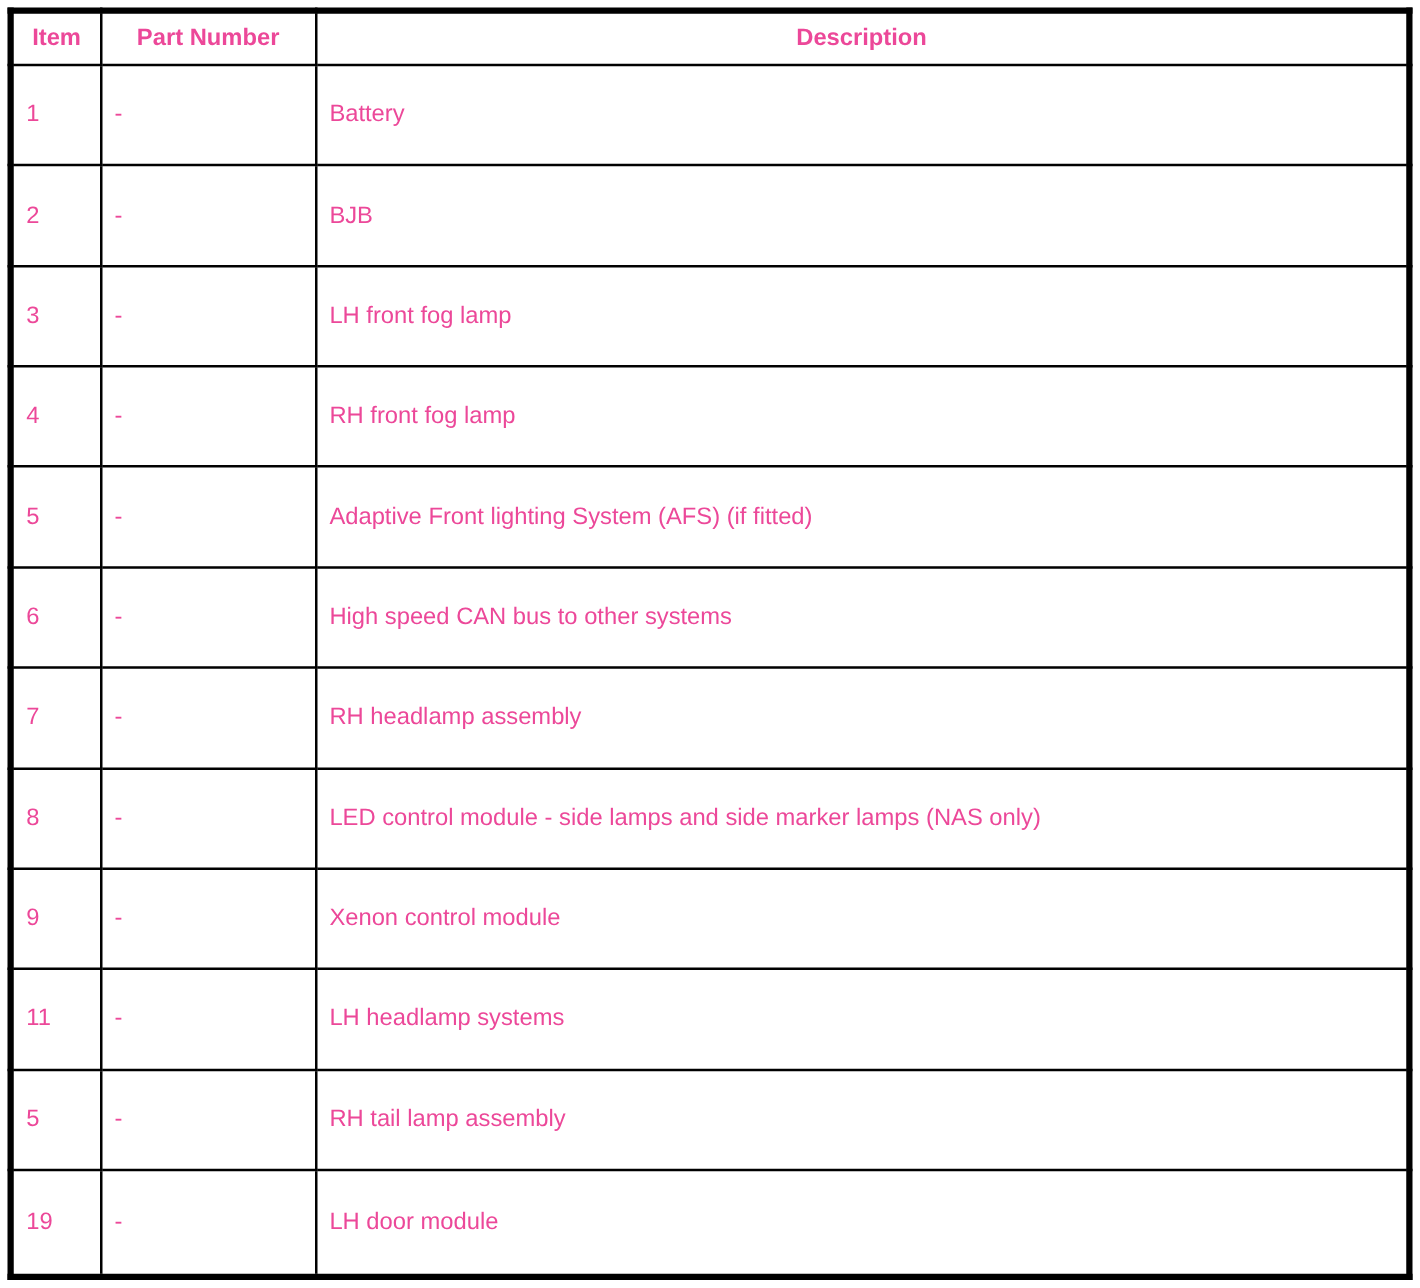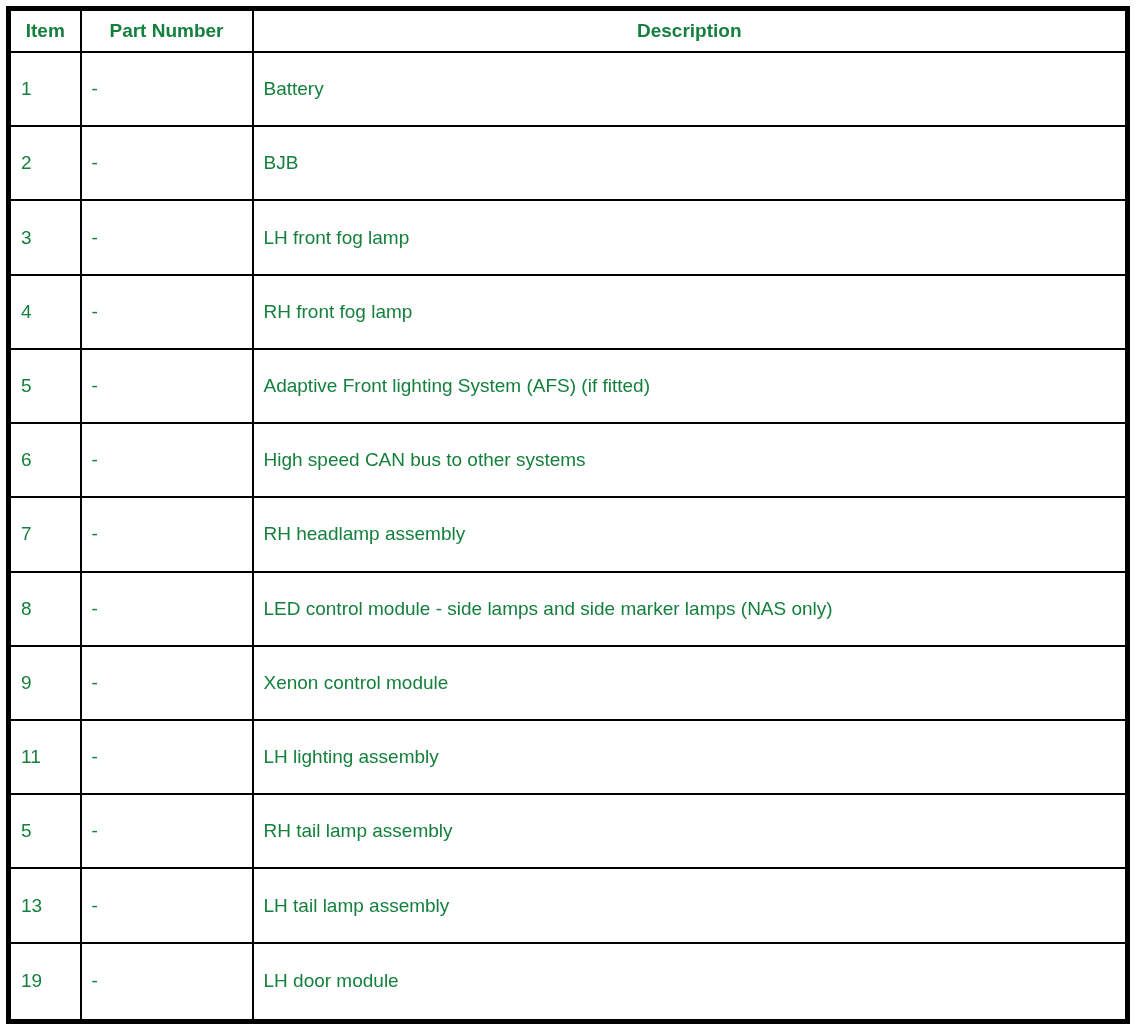--- a/index.html
+++ b/index.html
@@ -15,21 +15,21 @@
     background: #ffffff;
   }
   table.parts-table {
     width: 100%;
     height: 100%;
     border-collapse: collapse;
     table-layout: fixed;
     border: 5px solid #000000;
     font-family: "Liberation Sans", sans-serif;
     font-size: 19px;
-    color: #15803d;
+    color: #ec4899;
     background: #ffffff;
   }
   .parts-table th,
   .parts-table td {
     border: 2px solid #000000;
     padding: 0 10px;
     vertical-align: middle;
     overflow: hidden;
     white-space: nowrap;
   }
@@ -114,34 +114,29 @@
   <tr>
     <td>9</td>
     <td>-</td>
     <td>Xenon control module</td>
   </tr>
 
 
   <tr>
     <td>11</td>
     <td>-</td>
-    <td>LH lighting assembly</td>
+    <td>LH headlamp systems</td>
   </tr>
 
   <tr>
     <td>5</td>
     <td>-</td>
     <td>RH tail lamp assembly</td>
   </tr>
 
-  <tr>
-    <td>13</td>
-    <td>-</td>
-    <td>LH tail lamp assembly</td>
-  </tr>
 
 
 
 
 
   <tr>
     <td>19</td>
     <td>-</td>
     <td>LH door module</td>
   </tr>

